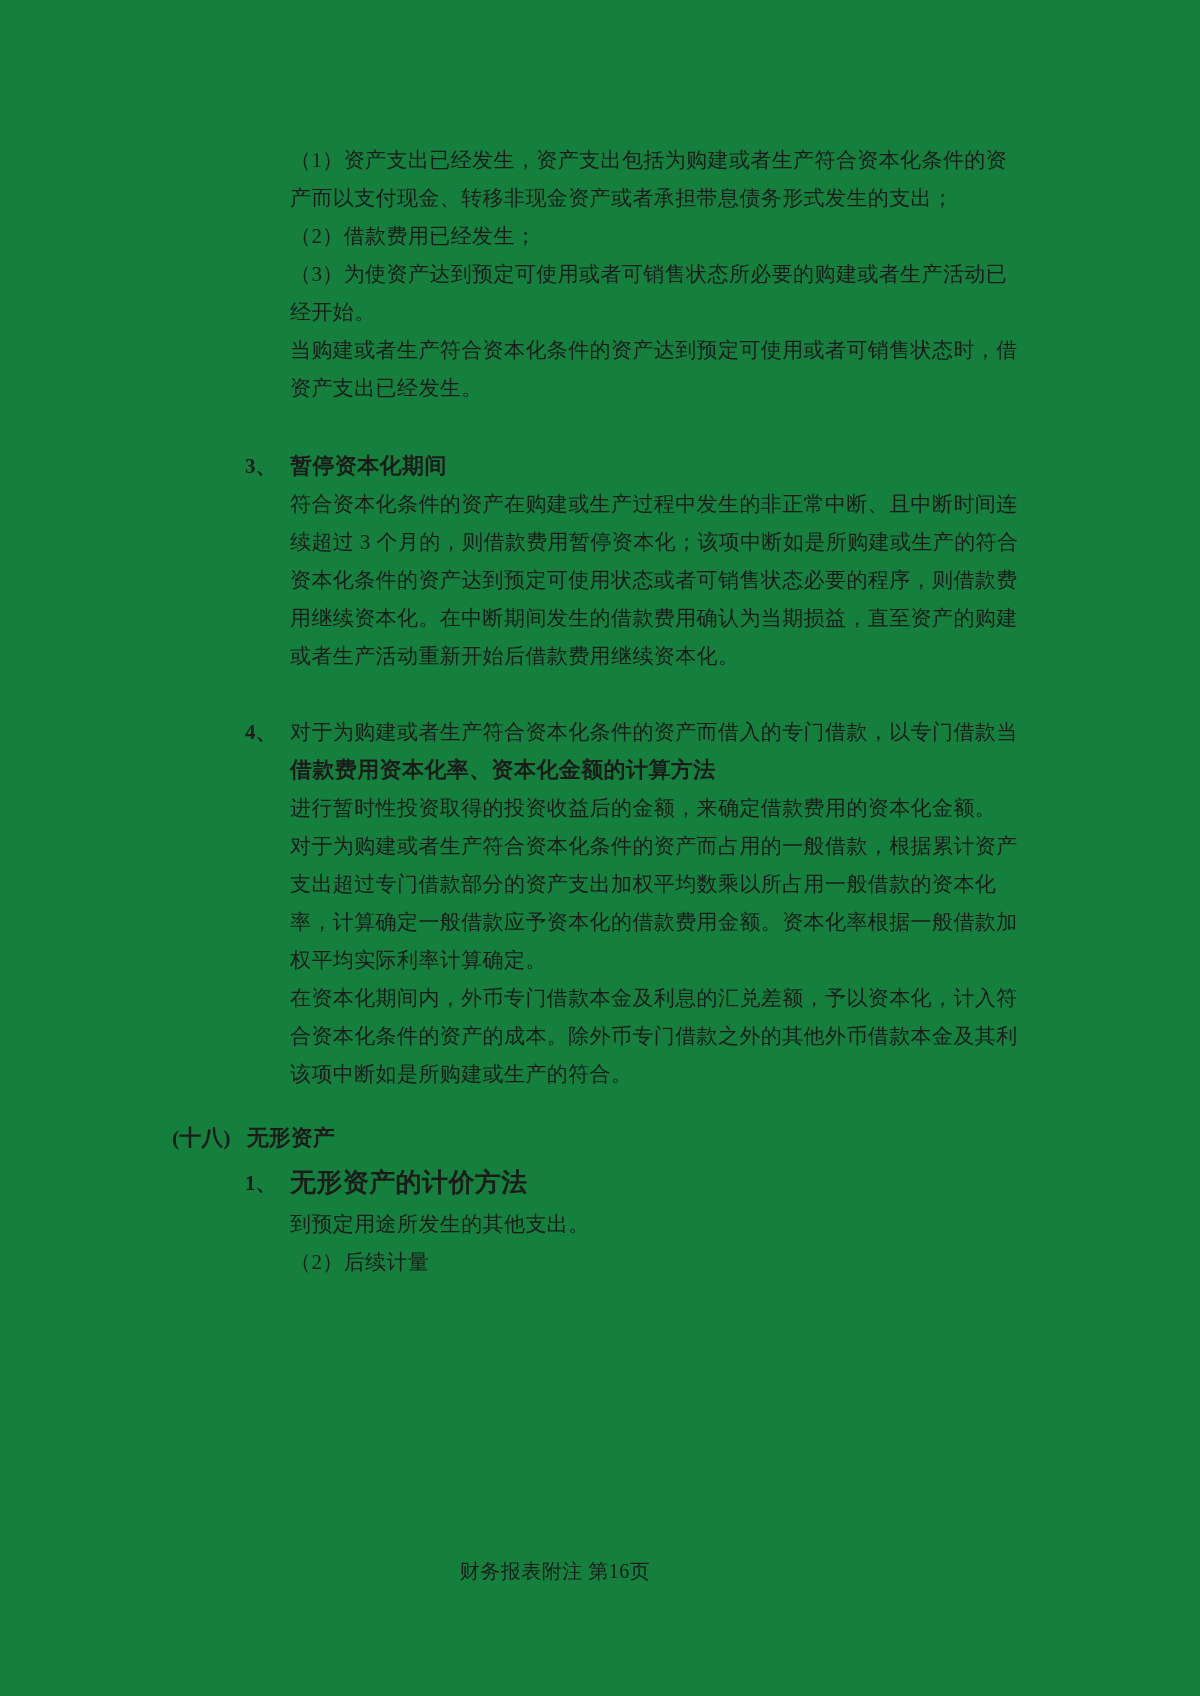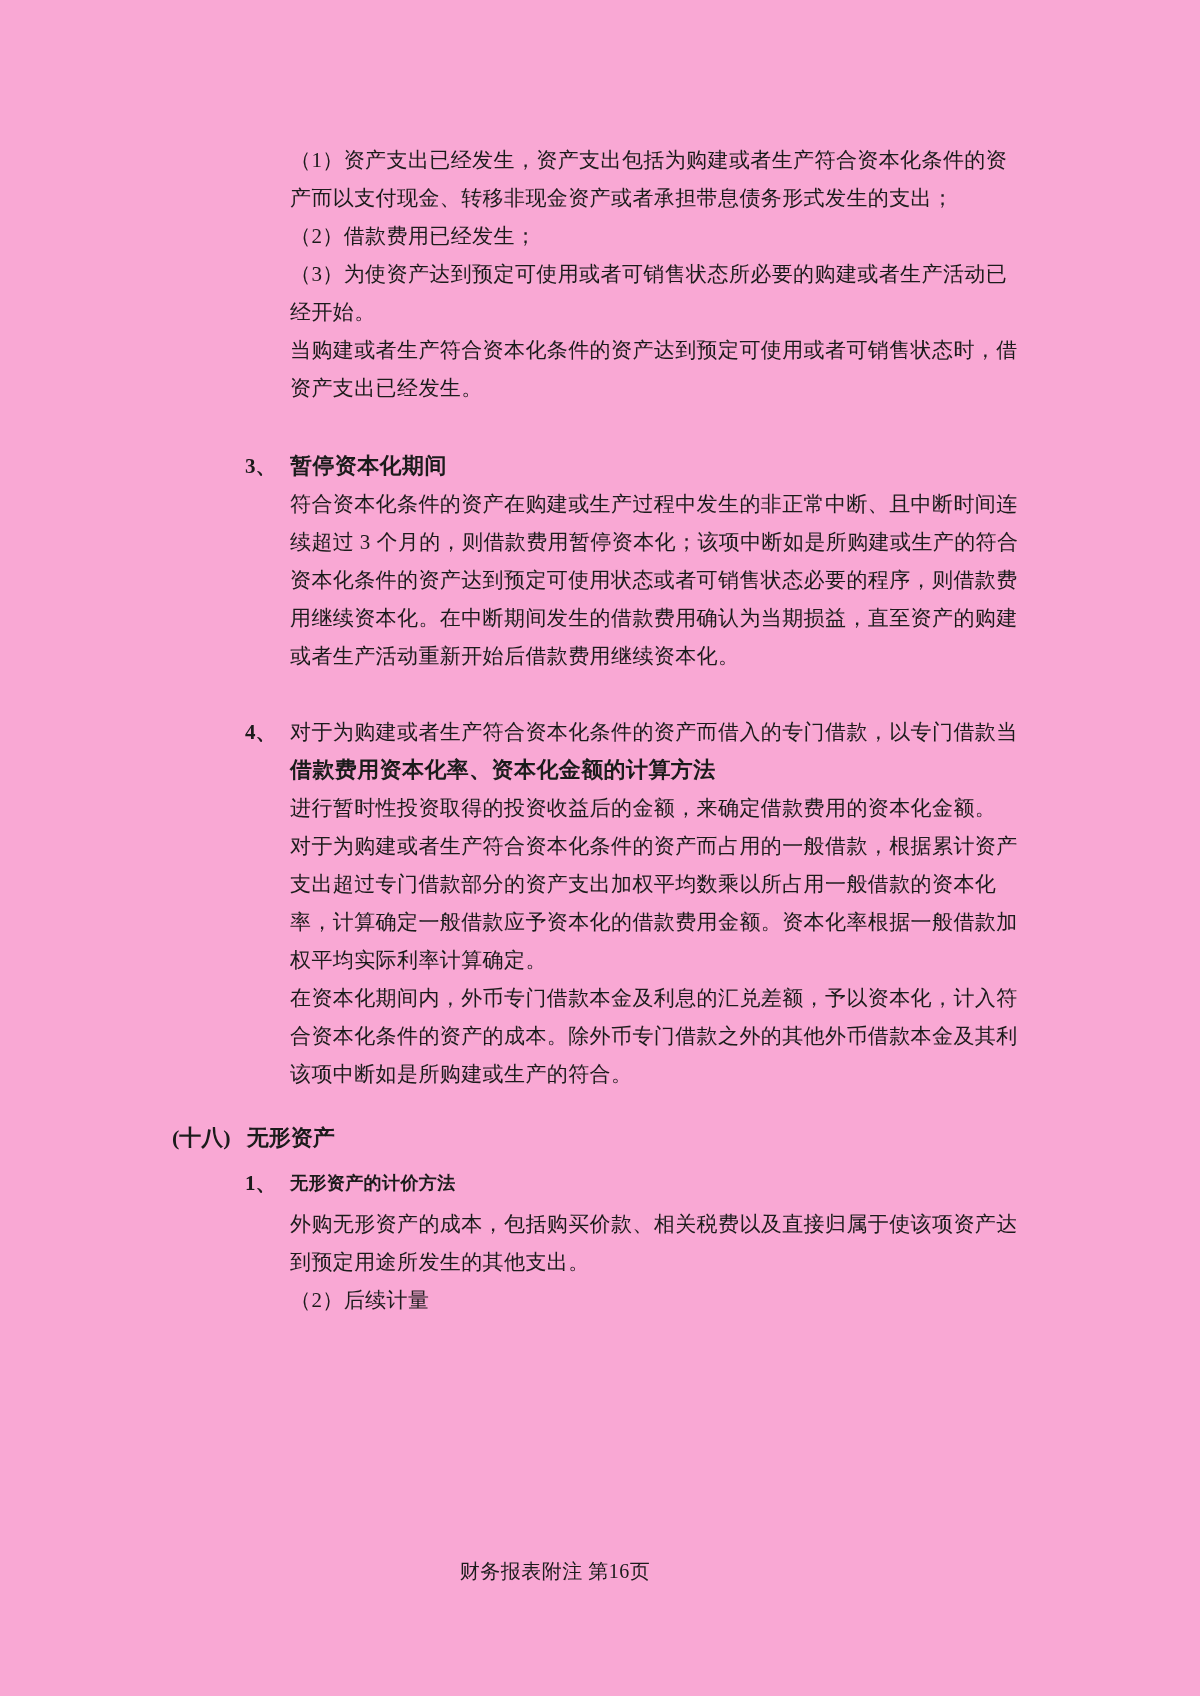--- a/index.html
+++ b/index.html
@@ -1,21 +1,21 @@
 <!DOCTYPE html>
 <html><head>
 <meta charset="utf-8">
 <style>
   html, body { margin: 0; padding: 0; background: #e8e8e8; }
   .page {
     position: relative;
     width: 1200px;
     height: 1696px;
     margin: 0 auto;
-    background: #f9a8d4;
+    background: #15803d;
     overflow: hidden;
     font-family: "Liberation Serif", "DejaVu Serif", serif;
     color: #1b1b1b;
   }
   .line {
     font-size: 21px;
     line-height: 38px;
     height: 38px;
     letter-spacing: 0.4px;
     white-space: nowrap;
@@ -51,21 +51,21 @@
     font-size: 22px;
     font-weight: bold;
     line-height: 42px;
     height: 42px;
     white-space: nowrap;
   }
   .h18 .h18-title { margin-left: 16px; }
   .sub1 { margin-top: 2px; }
   .sub1 .sub1-head {
     font-weight: bold;
-    font-size: 18px;
+    font-size: 26px;
     line-height: 44px;
     height: 44px;
   }
   .sub1 .sec-num { line-height: 44px; }
   .item2 { }
   .footer {
     position: absolute;
     top: 1558px;
     left: 0;
     width: 100%;
@@ -114,20 +114,19 @@
     <div class="line">该项中断如是所购建或生产的符合。</div>
   </div>
 
   <div class="h18">
     <span>(十八)</span><span class="h18-title">无形资产</span>
   </div>
 
   <div class="sec sub1">
     <span class="sec-num">1、</span>
     <div class="line sub1-head">无形资产的计价方法</div>
-    <div class="line">外购无形资产的成本，包括购买价款、相关税费以及直接归属于使该项资产达</div>
     <div class="line">到预定用途所发生的其他支出。</div>
     <div class="line item2">（2）后续计量</div>
   </div>
 
   <div class="footer">财务报表附注 第16页</div>
 
 </div>
 
 </body></html>

